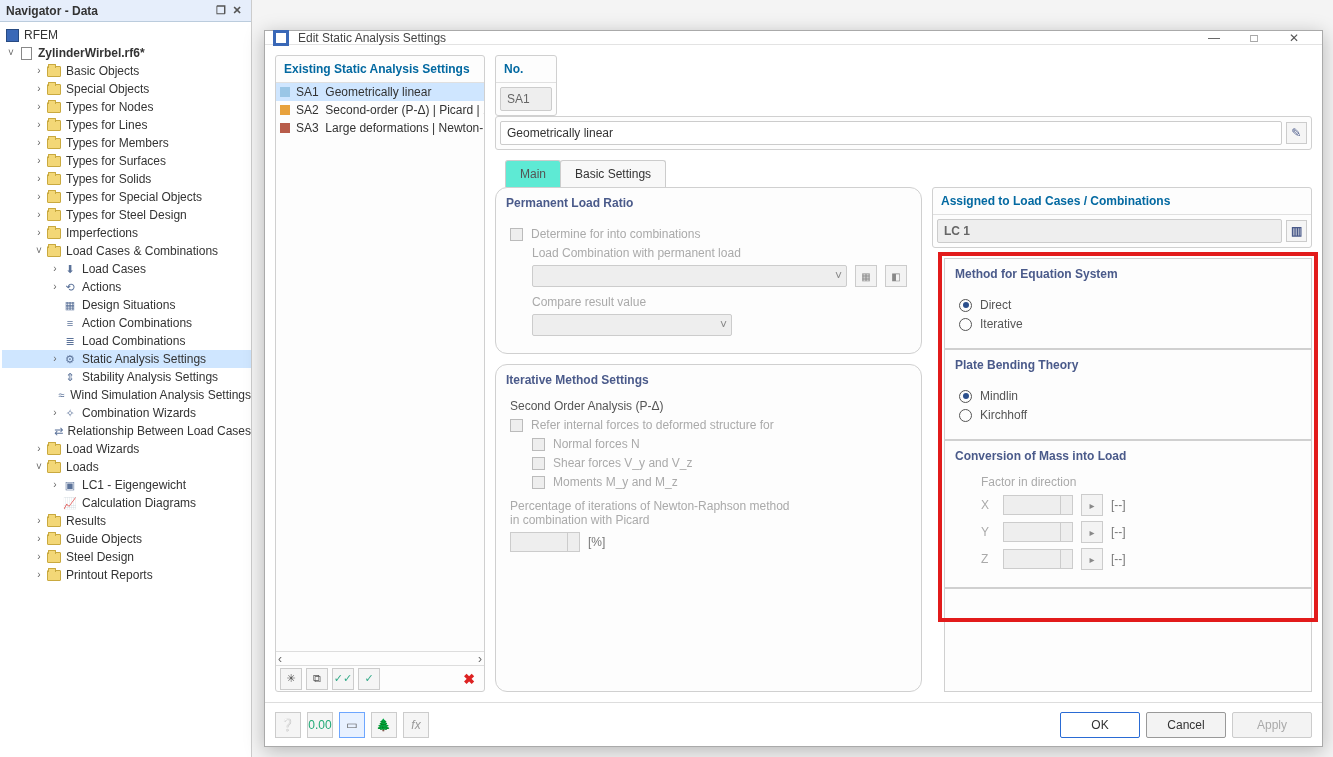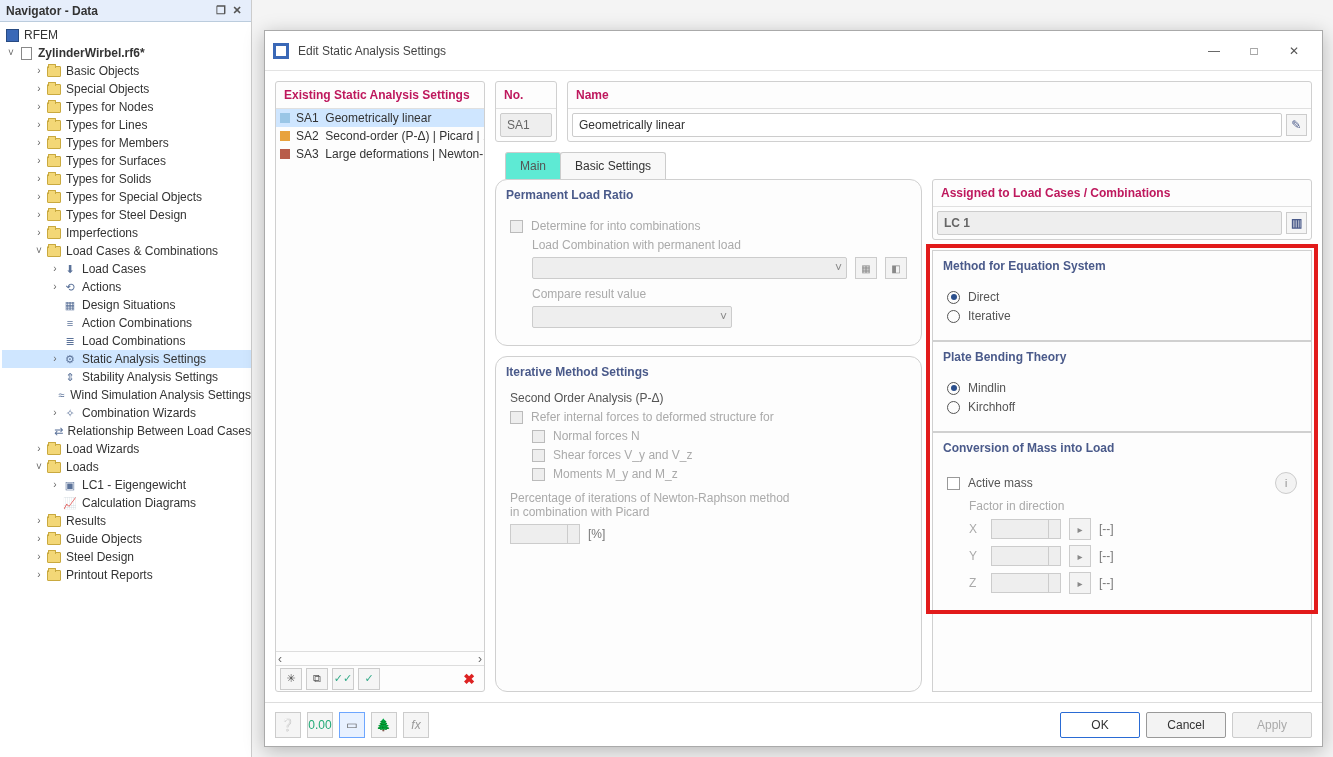--- a/index.html
+++ b/index.html
@@ -21,43 +21,43 @@
   .rfem-ic{width:13px;height:13px;background:#3a68b7;border:1px solid #274a82;}
   .doc-ic{width:11px;height:13px;background:#fff;border:1px solid #888;}
   .mini-ic{font-size:11px;color:#5b7299;}
   .lbl { padding-left:1px; }
   .indent0{padding-left:2px;} .indent2{padding-left:30px;}
   .indent3{padding-left:46px;}
 
   
   .dialog-wrap{flex:1;position:relative;background:#f4f4f4;}
   .dialog{position:absolute;left:12px;top:30px;right:10px;bottom:10px;background:#fff;border:1px solid #aaa;box-shadow:0 4px 18px rgba(0,0,0,.25);display:flex;flex-direction:column;}
-  .dlg-title{height:40px;display:flex;align-items:center;padding:0 8px;border-bottom:1px solid #e3e3e3;}
+  .dlg-title{height:14px;display:flex;align-items:center;padding:0 8px;border-bottom:1px solid #e3e3e3;}
   .dlg-title .t{margin-left:6px;color:#444;}
   .dlg-title .spacer{flex:1;}
   .dlg-win-btn{width:40px;height:24px;display:flex;align-items:center;justify-content:center;color:#555;}
   .dlg-body{flex:1;display:flex;gap:10px;padding:10px;overflow:hidden;min-height:0;}
 
   .panel{border:1px solid #d0d0d0;background:#fdfdfd;border-radius:3px;}
-  .panel-h{padding:6px 8px;font-weight:bold;color:#be185d;border-bottom:1px solid #e0e0e0;font-size:12px;}
+  .panel-h{padding:6px 8px;font-weight:bold;color:#0369a1;border-bottom:1px solid #e0e0e0;font-size:12px;}
   .panel-b{padding:4px;}
 
   .col-left{width:210px;display:flex;flex-direction:column;min-height:0;}
   .col-left .panel{flex:1;display:flex;flex-direction:column;min-height:0;}
   .exist-list{flex:1;overflow:hidden;position:relative;}
   .exist-row{display:flex;align-items:center;height:18px;padding:0 4px;white-space:nowrap;overflow:hidden;}
   .exist-row.sel{background:#cfe6ff;}
   .sq{width:10px;height:10px;margin-right:6px;flex-shrink:0;}
   .hscroll{height:14px;border-top:1px solid #ddd;display:flex;align-items:center;justify-content:space-between;padding:0 2px;color:#666;}
   .btnbar{height:26px;border-top:1px solid #ddd;display:flex;align-items:center;padding:2px 4px;gap:4px;}
   .tb{width:22px;height:22px;border:1px solid #ccc;background:#f5f5f5;display:flex;align-items:center;justify-content:center;font-size:11px;color:#555;}
   .tb.del{margin-left:auto;color:#d22;font-weight:bold;font-size:14px;border:none;background:none;}
 
   .col-mid{flex:1;display:flex;flex-direction:column;gap:10px;min-height:0;}
-  .row-top{display:flex;gap:10px;}
+  .row-top{display:flex;flex-direction:column;}
   .no-panel{width:62px;}
   .name-panel{flex:1;}
   .field{height:24px;border:1px solid #ccc;background:#fff;border-radius:2px;display:flex;align-items:center;padding:0 6px;color:#333;width:100%;}
   .field.dis{background:#eee;color:#666;}
   .edit-ic{width:22px;height:22px;border:1px solid #ccc;background:#f5f5f5;margin-left:4px;display:flex;align-items:center;justify-content:center;color:#4a5a8a;}
 
   .tab-area{flex:1;display:flex;flex-direction:column;min-height:0;}
   .tabs{display:flex;padding:0 10px;}
   .tab{padding:6px 14px;border:1px solid #ccc;border-bottom:none;background:#5eead4;color:#555;border-radius:3px 3px 0 0;}
   .tab.active{background:#f8f8f8;color:#333;}
@@ -357,21 +357,20 @@
           <div class="row-top">
             <div class="panel no-panel">
               <div class="panel-h">No.</div>
               <div class="panel-b">
                   <div class="field dis">
                     <span>SA1</span>
                   </div>
                 </div>
             </div>
             <div class="panel name-panel">
-              <div class="panel-h">Name</div>
               <div class="panel-b" style="display:flex;align-items:center;">
                 <div class="field">
                     <span>Geometrically linear</span>
                   </div>
                 <span class="edit-ic">✎</span>
               </div>
             </div>
           </div>
 
           <div class="tab-area">
@@ -439,21 +438,21 @@
                 <div class="panel">
                   <div class="panel-h">Assigned to Load Cases / Combinations</div>
                   <div class="panel-b" style="display:flex;align-items:center;font-weight:bold;">
                     <div class="field dis">
                         <span>LC 1</span>
                       </div>
                     <span class="edit-ic">▥</span>
                   </div>
                 </div>
 
-                <div class="right-group" style="position:relative;display:flex;flex-direction:column;">
+                <div class="right-group" style="position:relative;display:flex;flex-direction:column;margin-left:12px;">
                   <div class="highlight-box" style="left:-6px;right:-6px;top:-6px;height:370px;"></div>
                   <div class="rsec">
                     <div class="sec-h">Method for Equation System</div>
                     <div class="sec-b">
                       <div class="row">
                           <span class="radio on"></span>
                           <span>Direct</span>
                         </div>
                       <div class="row">
                           <span class="radio"></span>
@@ -470,26 +469,20 @@
                         </div>
                       <div class="row">
                           <span class="radio"></span>
                           <span>Kirchhoff</span>
                         </div>
                     </div>
                   </div>
                   <div class="rsec">
                     <div class="sec-h">Conversion of Mass into Load</div>
                     <div class="sec-b">
-                      <div class="row">
-                        <span class="chk"></span>
-                        <span>Active mass</span>
-                        <span style="flex:1"></span>
-                        <span class="smallic" style="border-radius:50%">i</span>
-                      </div>
                       <div class="sub muted">Factor in direction</div>
                       <div class="row sub">
                           <span class="muted" style="width:14px">X</span>
                           <span class="spin">
                             <span class="n"></span>
                             <span class="ar"></span>
                           </span>
                           <span class="smallic">▸</span>
                           <span class="unit">[--]</span>
                         </div>

